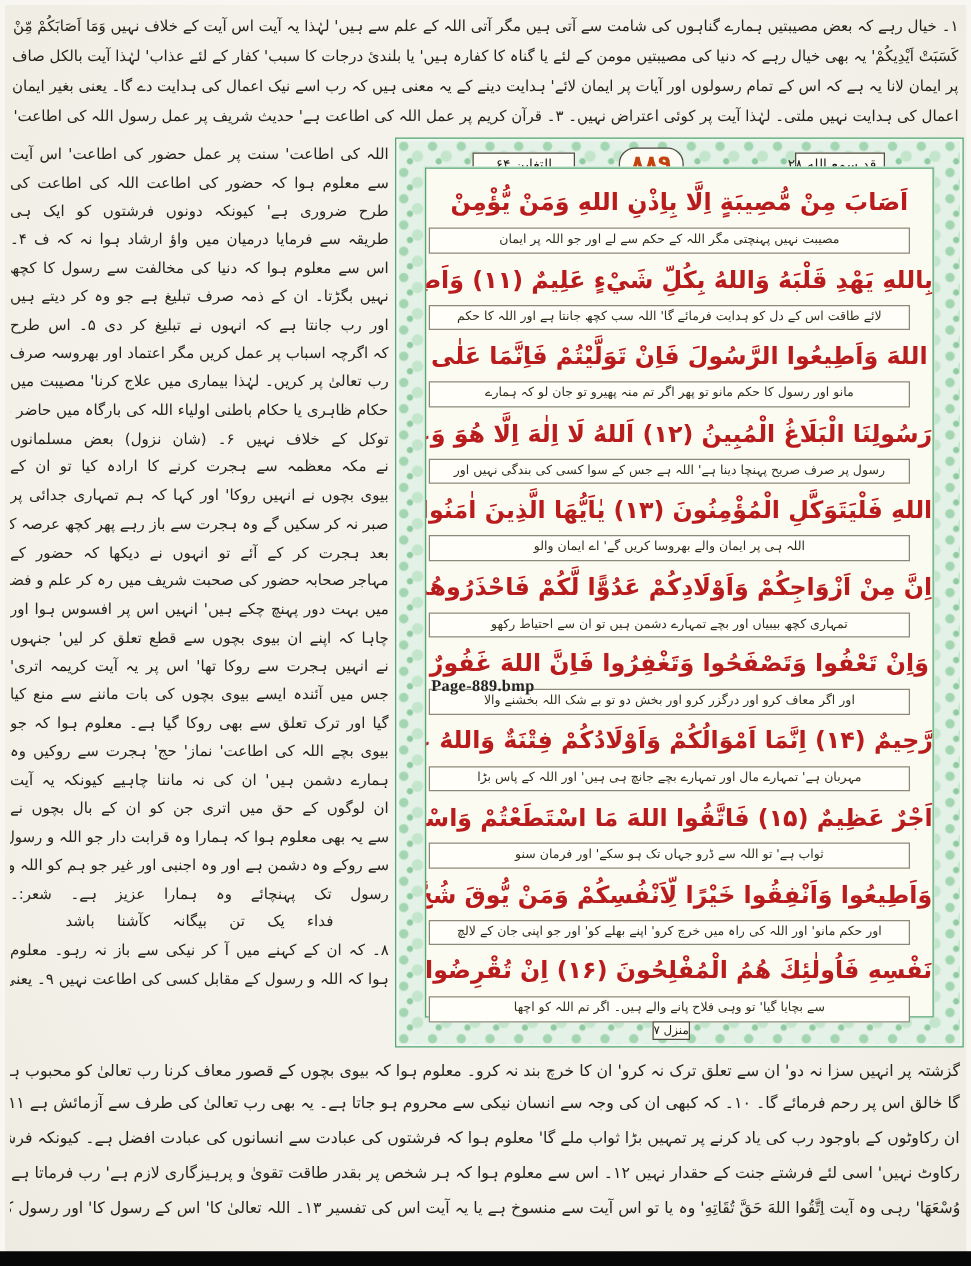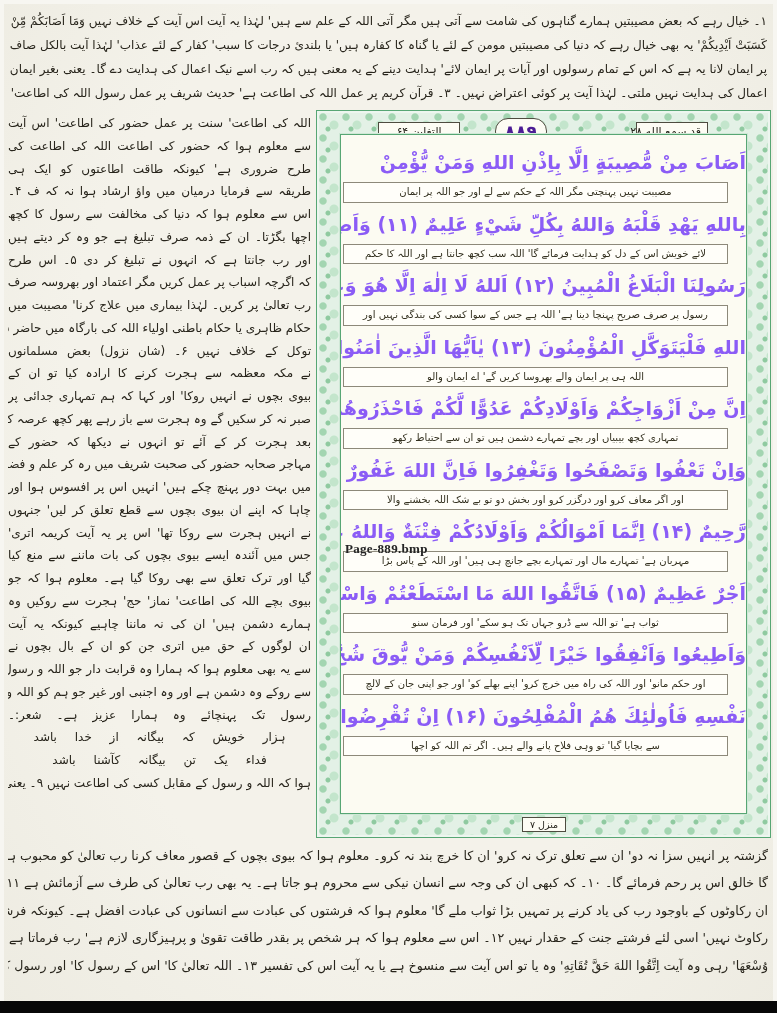--- a/index.html
+++ b/index.html
@@ -69,34 +69,34 @@
     position:absolute; top:11px; height:20px;
     background:#fdfcf4; border:1px solid #4e4c40;
     color:#1f1d15; font-size:11px; line-height:18px;
     text-align:center; padding:0 6px; white-space:nowrap;
   }
   .cartouche.surah { left:61px; width:82px; }
   .cartouche.juz   { right:62px; width:72px; }
   .page-num {
     position:absolute; top:7px; left:178px; width:52px; height:27px;
     background:#fdfcf4; border:1px solid #4e4c40; border-radius:13px;
-    color:#4c1d95; font-size:18px; font-weight:bold;
+    color:#c2410c; font-size:18px; font-weight:bold;
     text-align:center; line-height:25px;
   }
   .manzil {
-    position:absolute; bottom:5px; left:205px; width:44px; height:15px;
+    position:absolute; bottom:5px; left:205px; width:30px; height:15px;
     background:#fdfcf4; border:1px solid #4e4c40;
     color:#1f1d15; font-size:9.5px; line-height:13px; text-align:center;
     white-space:nowrap;
   }
 
   .verse-row { width:100%; }
   .ar-line {
-    height:40px; font-size:19px; font-weight:bold; color:#8b5cf6;
-    line-height:40px; white-space:nowrap; overflow:hidden;
+    height:40px; font-size:19px; font-weight:bold; color:#b91c1c;
+    text-align:center; line-height:40px; white-space:nowrap; overflow:hidden;
     direction:rtl;
   }
   .ur-line {
     height:20.5px; margin:0 18px 1px 2px;
     border:1px solid #8d897a; background:#fffef9;
     font-size:10px; color:#33301f; text-align:center; line-height:18px;
     white-space:nowrap; overflow:hidden; direction:rtl;
   }
 
   
@@ -121,24 +121,24 @@
   <div class="top-block urdu-text" id="top-lines">
       <div class="line">۱۔ خیال رہے کہ بعض مصیبتیں ہمارے گناہوں کی شامت سے آتی ہیں مگر آتی اللہ کے علم سے ہیں' لہٰذا یہ آیت اس آیت کے خلاف نہیں وَمَا اَصَابَكُمْ مِّنْ مُّصِيبَةٍ فَبِمَا</div>
       <div class="line">كَسَبَتْ اَيْدِيكُمْ' یہ بھی خیال رہے کہ دنیا کی مصیبتیں مومن کے لئے یا گناہ کا کفارہ ہیں' یا بلندیٔ درجات کا سبب' کفار کے لئے عذاب' لہٰذا آیت بالکل صاف ہے ۲۔ اللہ</div>
       <div class="line">پر ایمان لانا یہ ہے کہ اس کے تمام رسولوں اور آیات پر ایمان لائے' ہدایت دینے کے یہ معنی ہیں کہ رب اسے نیک اعمال کی ہدایت دے گا۔ یعنی بغیر ایمان نیک</div>
       <div class="line">اعمال کی ہدایت نہیں ملتی۔ لہٰذا آیت پر کوئی اعتراض نہیں۔ ۳۔ قرآن کریم پر عمل اللہ کی اطاعت ہے' حدیث شریف پر عمل رسول اللہ کی اطاعت' یا فرائض ادا کرنا</div>
     </div>
 
   <div class="side-column urdu-text" id="side-lines">
       <div class="line">اللہ کی اطاعت' سنت پر عمل حضور کی اطاعت' اس آیت</div>
       <div class="line">سے معلوم ہوا کہ حضور کی اطاعت اللہ کی اطاعت کی</div>
-      <div class="line">طرح ضروری ہے' کیونکہ طاقت اطاعتوں کو ایک ہی</div>
+      <div class="line">طرح ضروری ہے' کیونکہ دونوں فرشتوں کو ایک ہی</div>
       <div class="line">طریقہ سے فرمایا درمیان میں واؤ ارشاد ہوا نہ کہ ف ۴۔</div>
       <div class="line">اس سے معلوم ہوا کہ دنیا کی مخالفت سے رسول کا کچھ</div>
-      <div class="line">اچھا بگڑتا۔ ان کے ذمہ صرف تبلیغ ہے جو وہ کر دیتے ہیں</div>
+      <div class="line">نہیں بگڑتا۔ ان کے ذمہ صرف تبلیغ ہے جو وہ کر دیتے ہیں</div>
       <div class="line">اور رب جانتا ہے کہ انہوں نے تبلیغ کر دی ۵۔ اس طرح</div>
       <div class="line">کہ اگرچہ اسباب پر عمل کریں مگر اعتماد اور بھروسہ صرف</div>
       <div class="line">رب تعالیٰ پر کریں۔ لہٰذا بیماری میں علاج کرنا' مصیبت میں</div>
       <div class="line">حکام ظاہری یا حکام باطنی اولیاء اللہ کی بارگاہ میں حاضر ہونا</div>
       <div class="line">توکل کے خلاف نہیں ۶۔ (شان نزول) بعض مسلمانوں</div>
       <div class="line">نے مکہ معظمہ سے ہجرت کرنے کا ارادہ کیا تو ان کے</div>
       <div class="line">بیوی بچوں نے انہیں روکا' اور کہا کہ ہم تمہاری جدائی پر</div>
       <div class="line">صبر نہ کر سکیں گے وہ ہجرت سے باز رہے پھر کچھ عرصہ کے</div>
       <div class="line">بعد ہجرت کر کے آئے تو انہوں نے دیکھا کہ حضور کے</div>
       <div class="line">مہاجر صحابہ حضور کی صحبت شریف میں رہ کر علم و فضل</div>
@@ -146,38 +146,42 @@
       <div class="line">چاہا کہ اپنے ان بیوی بچوں سے قطع تعلق کر لیں' جنہوں</div>
       <div class="line">نے انہیں ہجرت سے روکا تھا' اس پر یہ آیت کریمہ اتری'</div>
       <div class="line">جس میں آئندہ ایسے بیوی بچوں کی بات ماننے سے منع کیا</div>
       <div class="line">گیا اور ترک تعلق سے بھی روکا گیا ہے۔ معلوم ہوا کہ جو</div>
       <div class="line">بیوی بچے اللہ کی اطاعت' نماز' حج' ہجرت سے روکیں وہ</div>
       <div class="line">ہمارے دشمن ہیں' ان کی نہ ماننا چاہیے کیونکہ یہ آیت</div>
       <div class="line">ان لوگوں کے حق میں اتری جن کو ان کے بال بچوں نے</div>
       <div class="line">سے یہ بھی معلوم ہوا کہ ہمارا وہ قرابت دار جو اللہ و رسول</div>
       <div class="line">سے روکے وہ دشمن ہے اور وہ اجنبی اور غیر جو ہم کو اللہ و</div>
       <div class="line">رسول تک پہنچائے وہ ہمارا عزیز ہے۔ شعر:۔</div>
-      <div class="line couplet">ہزار خویش کہ بیگانہ از خدا باشد</div>
       <div class="line couplet">فداء یک تن بیگانہ کآشنا باشد</div>
+      <div class="line">۸۔ کہ ان کے کہنے میں آ کر نیکی سے باز نہ رہو۔ معلوم</div>
       <div class="line">ہوا کہ اللہ و رسول کے مقابل کسی کی اطاعت نہیں ۹۔ یعنی</div>
     </div>
 
   <div class="frame">
     <div class="cartouche juz">قد سمع الله ۲۸</div>
     <div class="page-num">٨٨٩</div>
     <div class="cartouche surah">التغابن ۶۴</div>
 
     <div class="frame-inner" id="verse-rows">
         <div class="verse-row">
           <div class="ar-line">اَصَابَ مِنْ مُّصِيبَةٍ اِلَّا بِاِذْنِ اللهِ وَمَنْ يُّؤْمِنْ</div>
           <div class="ur-line">مصیبت نہیں پہنچتی مگر اللہ کے حکم سے لے اور جو اللہ پر ایمان</div>
         </div>
         <div class="verse-row">
           <div class="ar-line">بِاللهِ يَهْدِ قَلْبَهُ وَاللهُ بِكُلِّ شَيْءٍ عَلِيمٌ (۱۱) وَاَطِيعُوا</div>
-          <div class="ur-line">لائے خویش اس کے دل کو ہدایت فرمائے گا' اللہ سب کچھ جانتا ہے اور اللہ کا حکم</div>
+          <div class="ur-line">لائے طاقت اس کے دل کو ہدایت فرمائے گا' اللہ سب کچھ جانتا ہے اور اللہ کا حکم</div>
+        </div>
+        <div class="verse-row">
+          <div class="ar-line">اللهَ وَاَطِيعُوا الرَّسُولَ فَاِنْ تَوَلَّيْتُمْ فَاِنَّمَا عَلٰى</div>
+          <div class="ur-line">مانو اور رسول کا حکم مانو تو پھر اگر تم منہ پھیرو تو جان لو کہ ہمارے</div>
         </div>
         <div class="verse-row">
           <div class="ar-line">رَسُولِنَا الْبَلَاغُ الْمُبِينُ (۱۲) اَللهُ لَا اِلٰهَ اِلَّا هُوَ وَعَلَى</div>
           <div class="ur-line">رسول پر صرف صریح پہنچا دینا ہے' اللہ ہے جس کے سوا کسی کی بندگی نہیں اور</div>
         </div>
         <div class="verse-row">
           <div class="ar-line">اللهِ فَلْيَتَوَكَّلِ الْمُؤْمِنُونَ (۱۳) يٰاَيُّهَا الَّذِينَ اٰمَنُوا</div>
           <div class="ur-line">اللہ ہی پر ایمان والے بھروسا کریں گے' اے ایمان والو</div>
         </div>
         <div class="verse-row">

